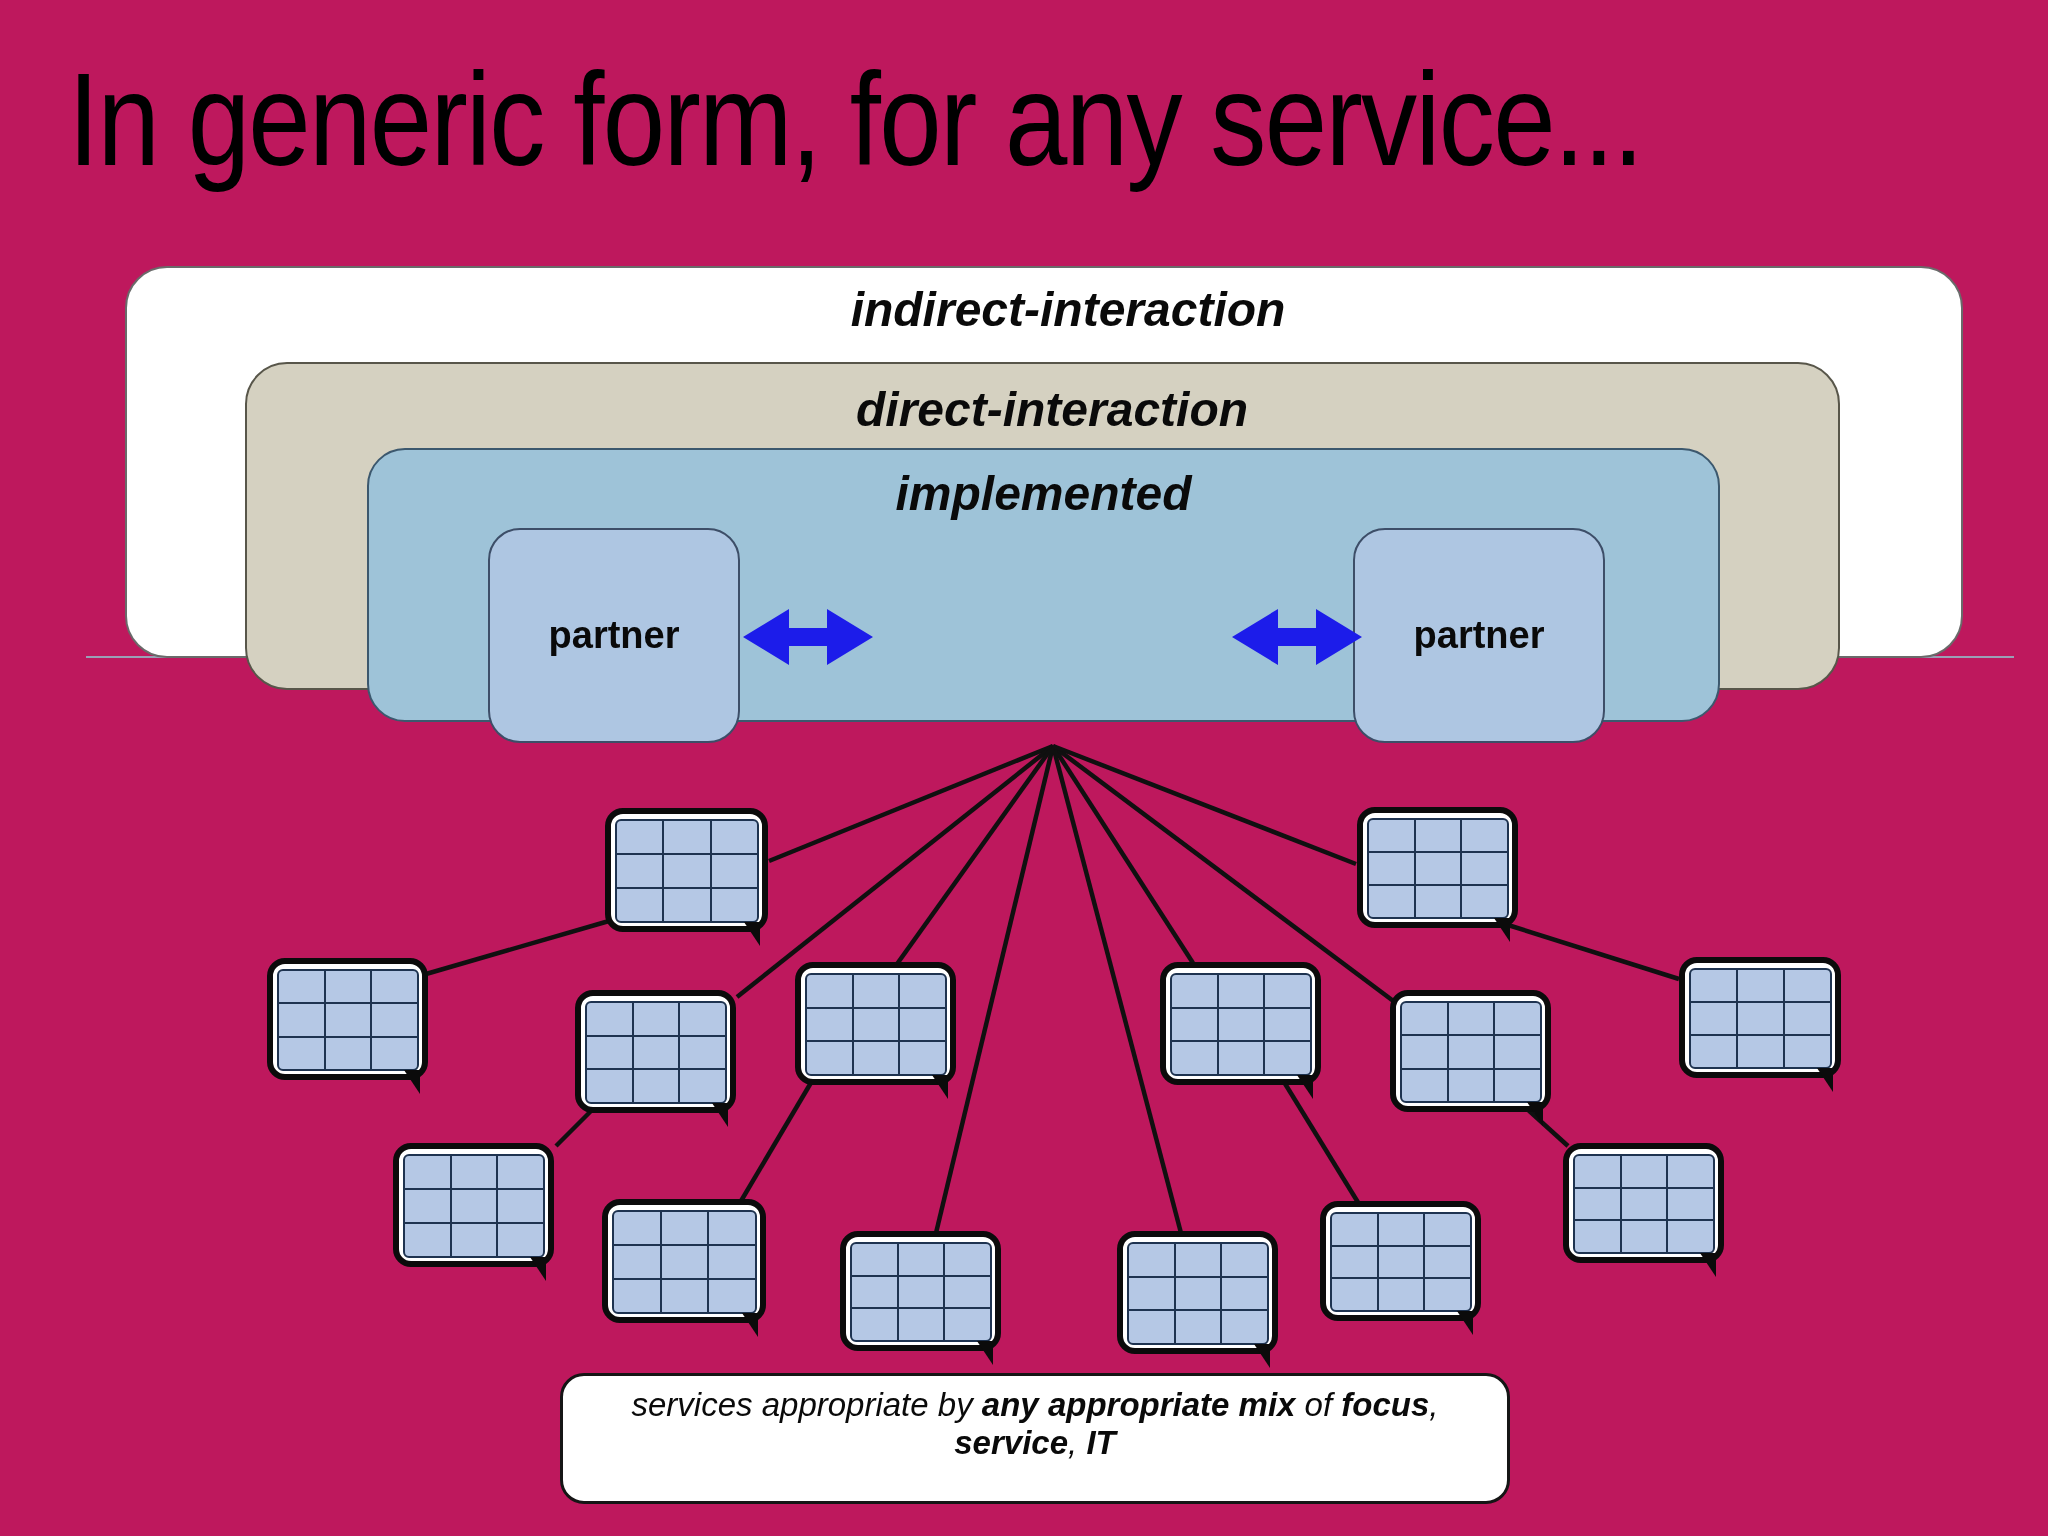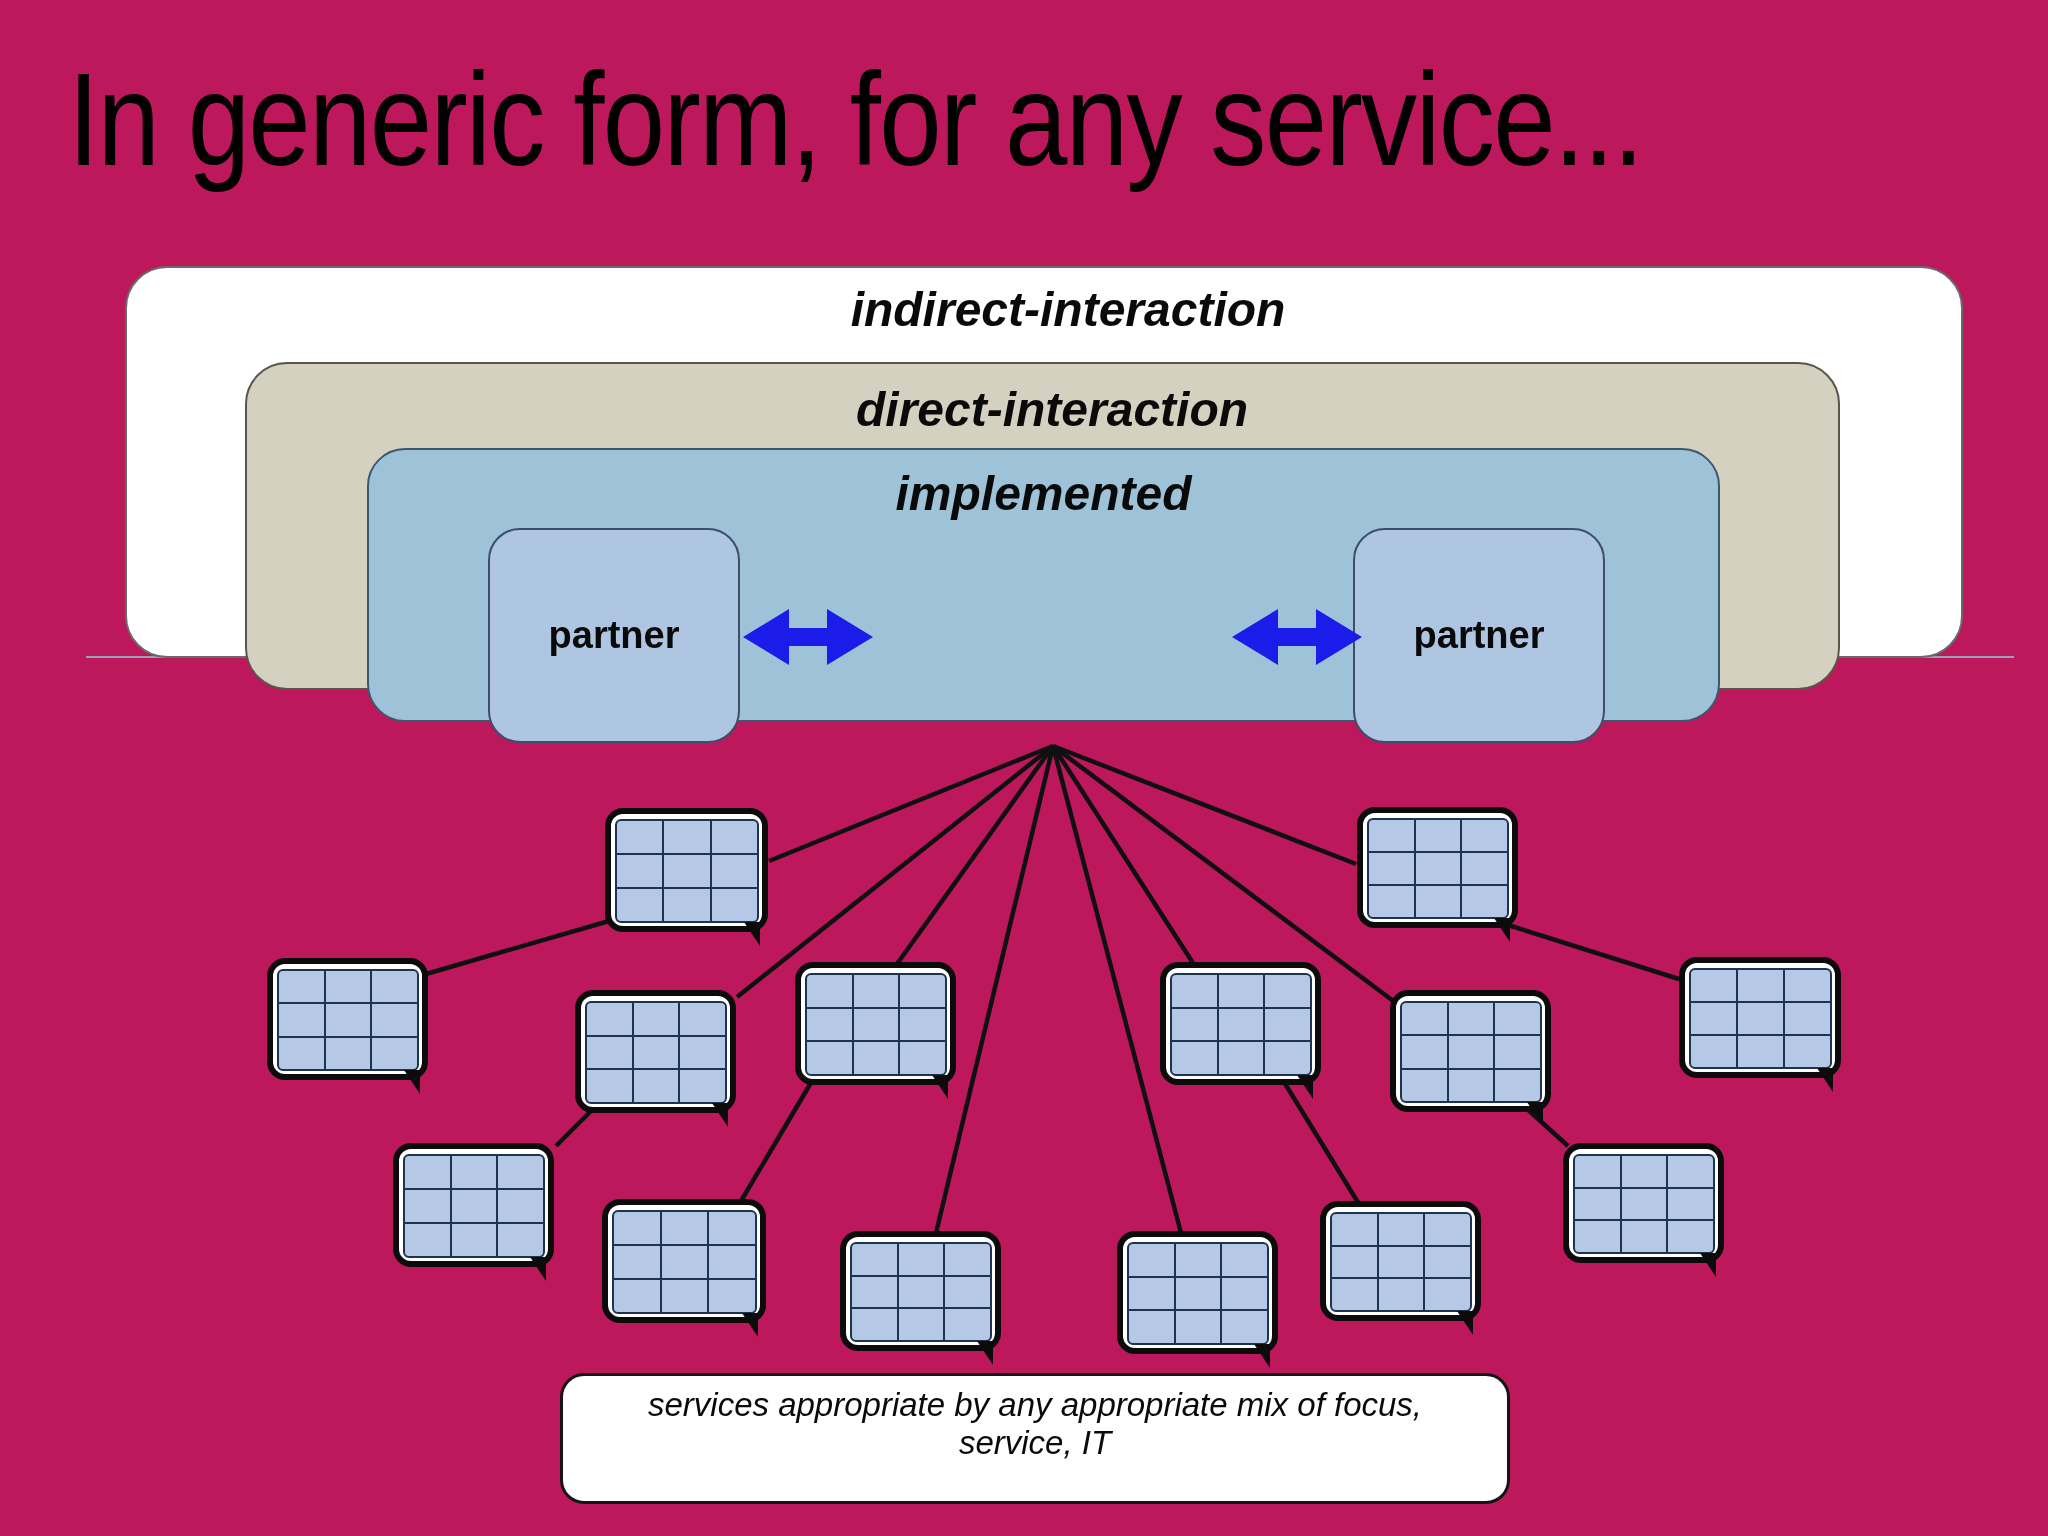--- a/index.html
+++ b/index.html
@@ -52,21 +52,21 @@
        grid-template-columns:repeat(3,1fr);grid-template-rows:repeat(3,1fr);
        gap:2px;background:var(--gridline);border:2px solid var(--gridline);border-radius:6px;overflow:hidden;}
   .cell{background:var(--cell);}
   .tail{position:absolute;right:2px;bottom:-20px;width:0;height:0;
         border-top:24px solid #0b0b0b;border-left:16px solid transparent;}
 
   
   #caption{position:absolute;left:560px;top:1373px;width:950px;height:131px;box-sizing:border-box;
            background:#fff;border:3px solid #151515;border-radius:24px;}
   #caption-text{margin:10px 24px 0;text-align:center;font-style:italic;font-size:33px;color:#0a0a0a;}
-  #caption-text .b{font-weight:normal;}
+  #caption-text .b{font-weight:bold;}
 </style>
 </head>
 <body>
 
 <div id="stage">
 
   <h1 id="title">In generic form, for any service...</h1>
 
   <div id="divider"></div>
 

